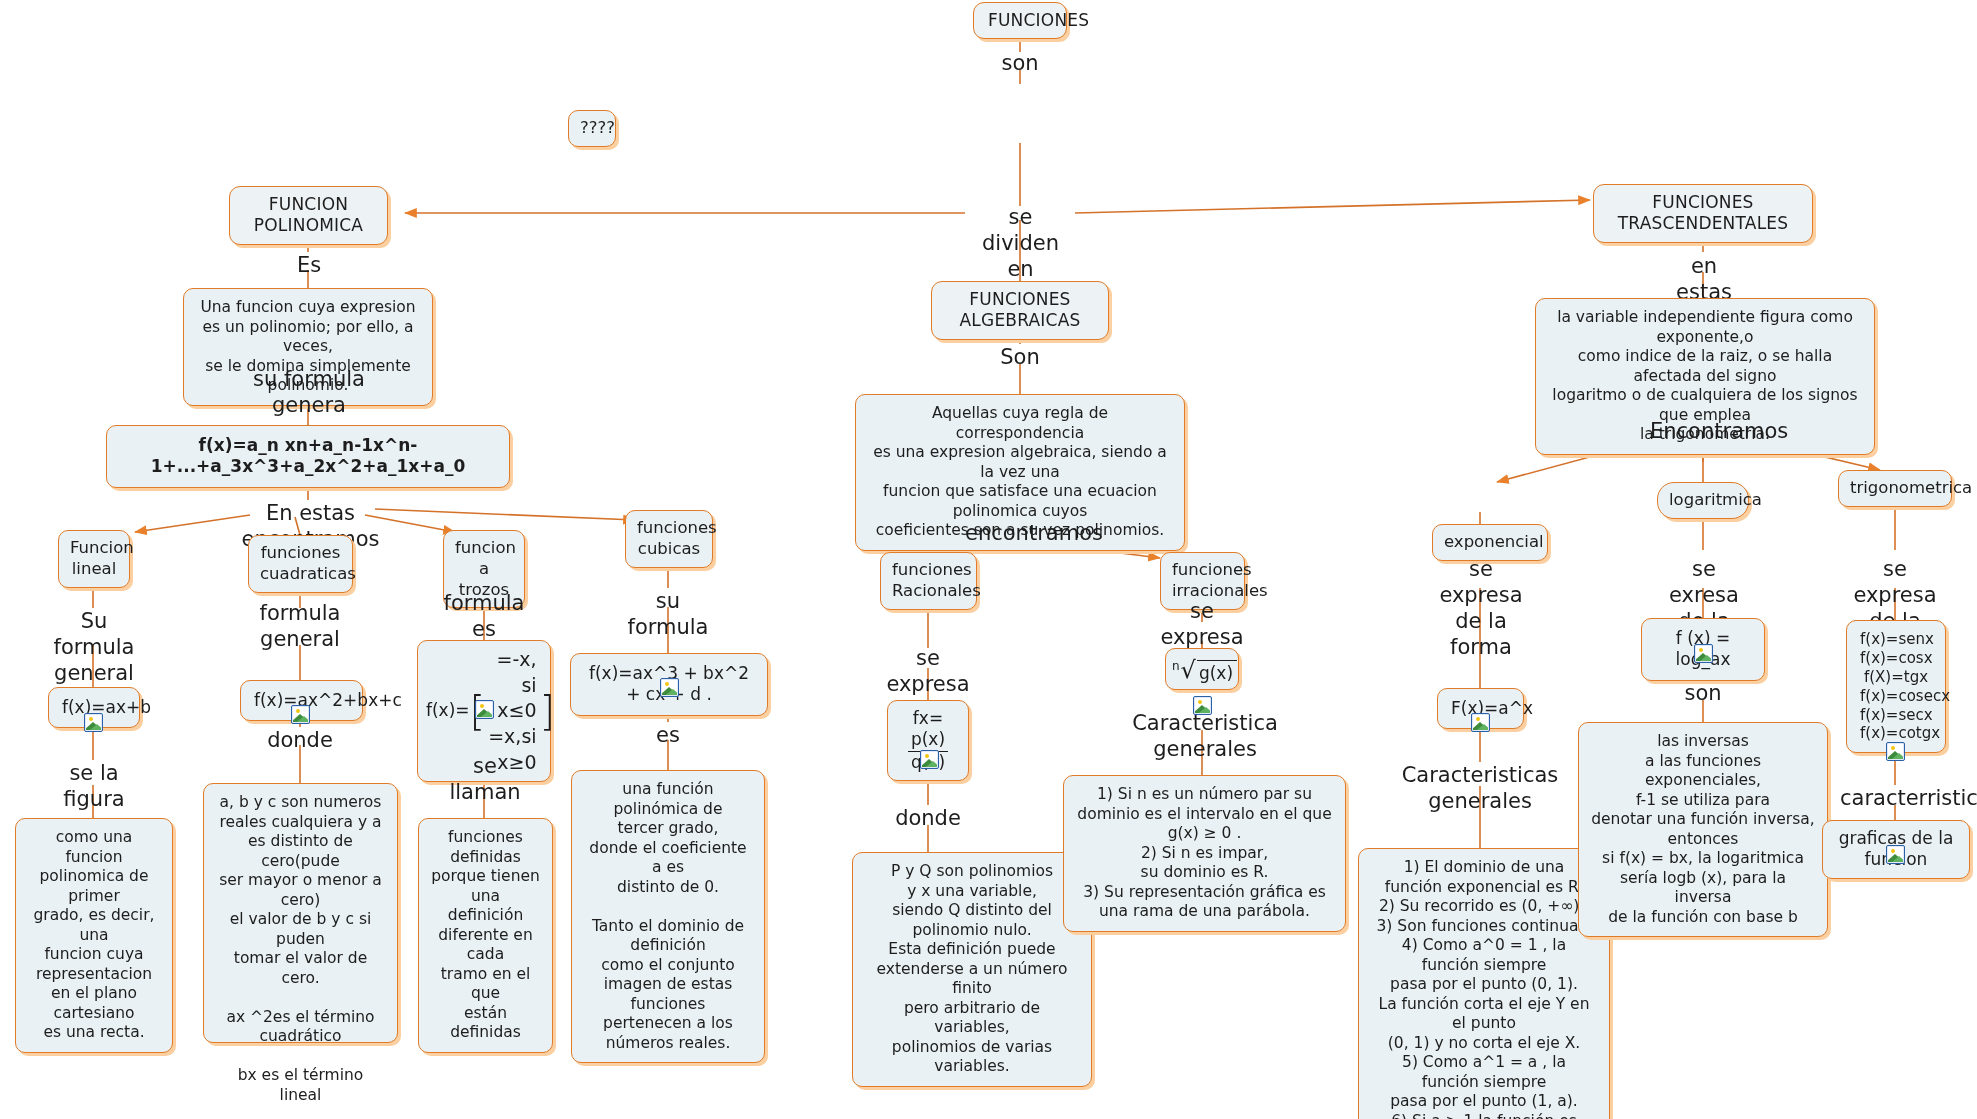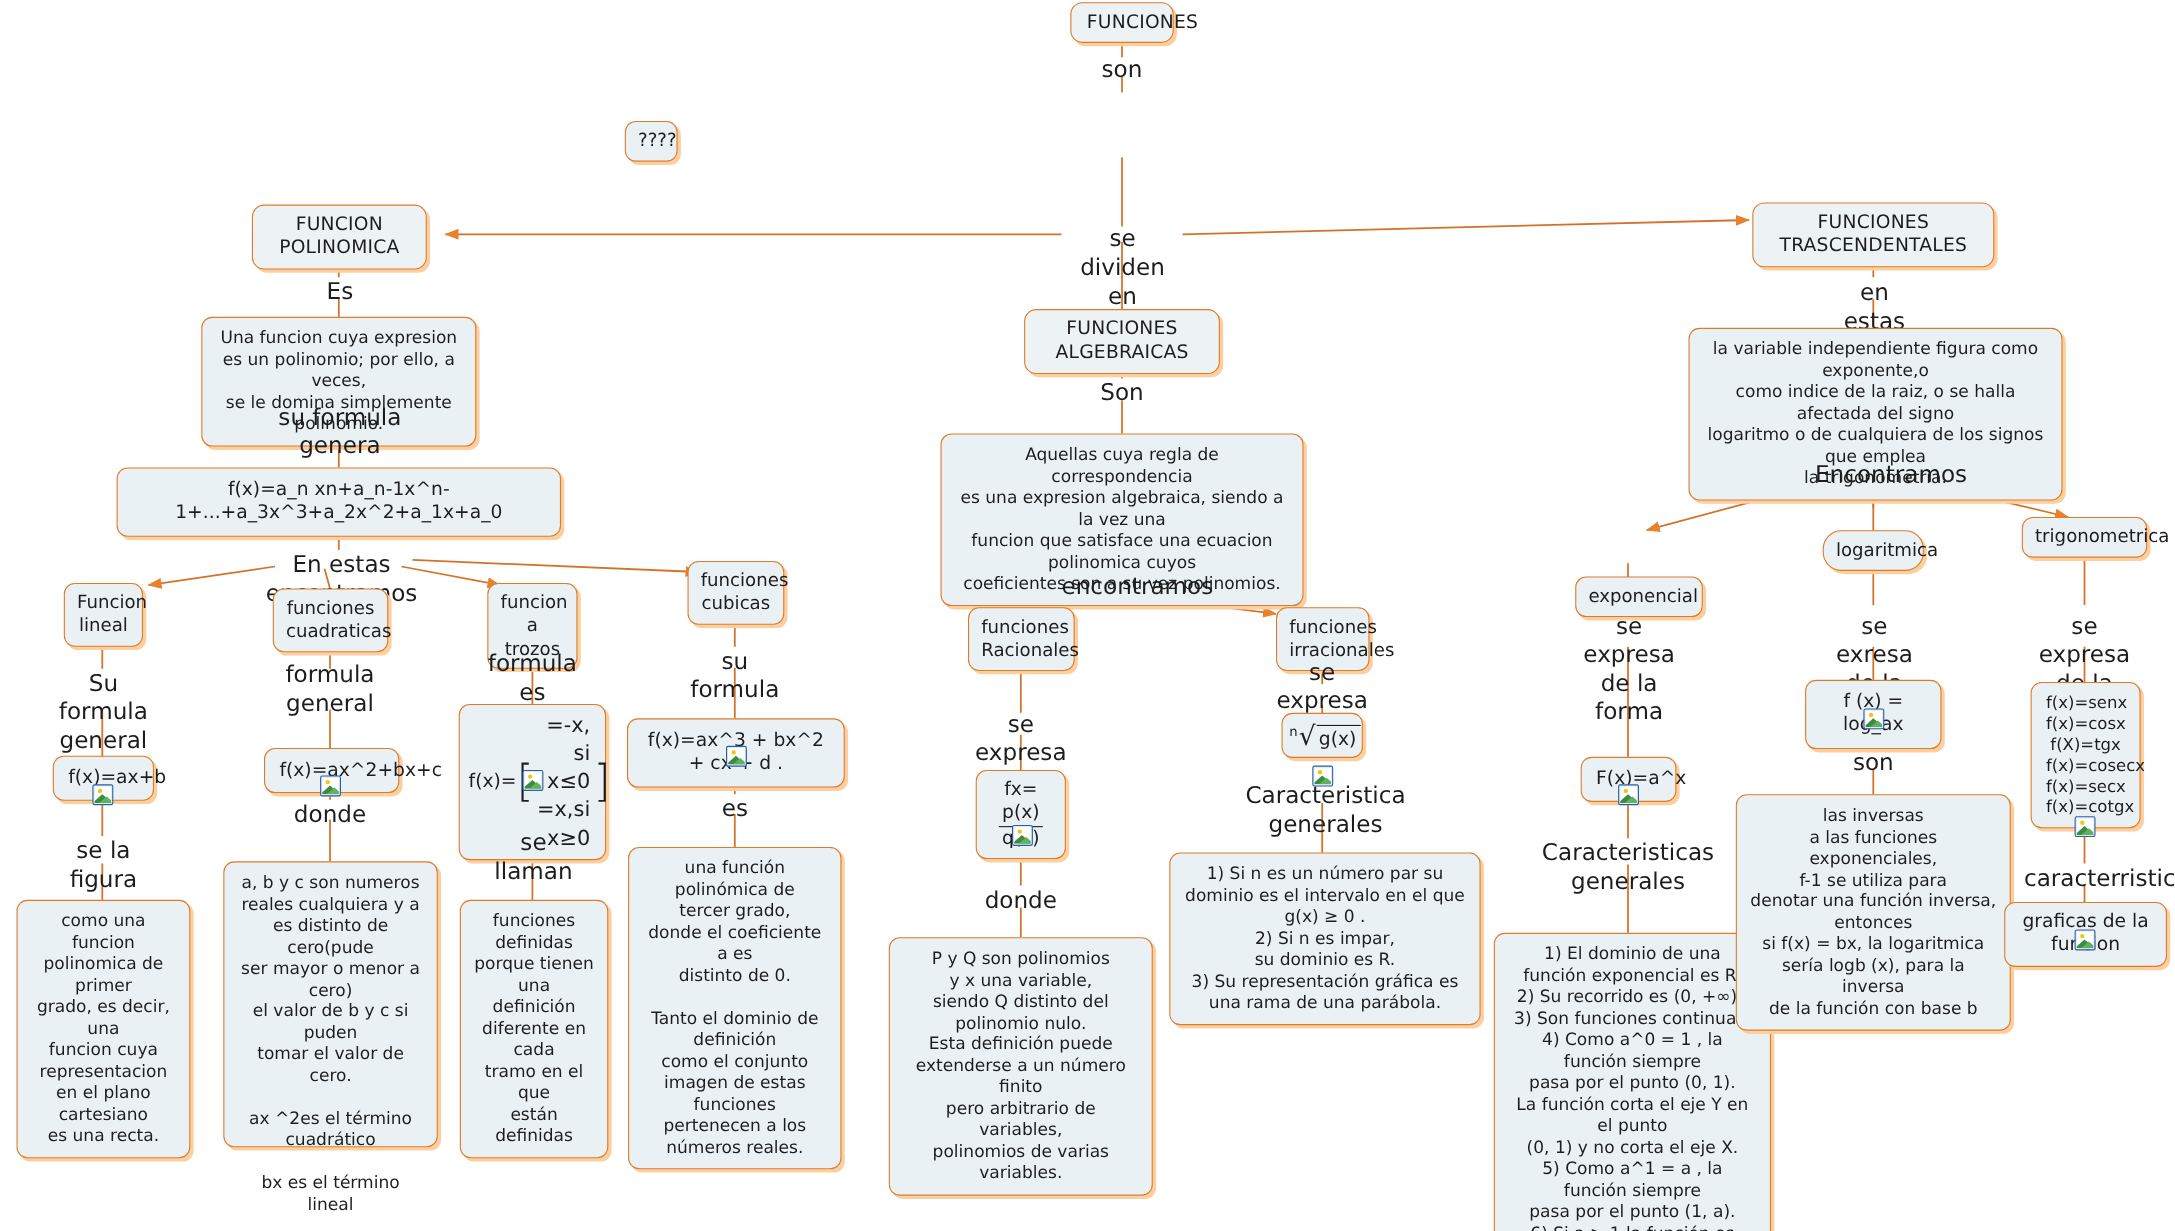--- a/index.html
+++ b/index.html
@@ -159,21 +159,21 @@
   <div class="label" style="left:288px;top:252px;width:42px;">Es</div>
 
   <div class="node desc" style="left:183px;top:288px;width:250px;">
     <span class="txt">Una funcion cuya expresion
 es un polinomio; por ello, a veces,
 se le domina simplemente polinomio.</span>
   </div>
   <div class="label" style="left:244px;top:366px;width:130px;">su formula genera
 es</div>
 
-  <div class="node formula" style="left:106px;top:425px;width:404px;">
+  <div class="node formula" style="left:106px;top:425px;width:404px;font-weight:bold;">
     <span class="txt">f(x)=a_n xn+a_n-1x^n-1+...+a_3x^3+a_2x^2+a_1x+a_0</span>
   </div>
   <div class="label" style="left:228px;top:500px;width:165px;">En estas encontramos</div>
 
   <div class="node concept" style="left:58px;top:530px;width:72px;">
     <span class="txt">Funcion
 lineal</span>
   </div>
   <div class="label" style="left:46px;top:608px;width:96px;">Su formula
 general</div>
@@ -328,21 +328,21 @@
   <span class="imgicon" style="left:920px;top:750px;">
     <span class="inner">
         <span class="sky"></span>
         <span class="sun"></span>
         <span class="hill"></span>
         <span class="hill2"></span>
       </span>
   </span>
   <div class="label" style="left:895px;top:805px;width:66px;">donde</div>
 
-  <div class="node desc" style="left:808px;top:852px;width:240px;">
+  <div class="node desc" style="left:852px;top:852px;width:240px;">
     <span class="txt">P y Q son polinomios
 y x una variable,
 siendo Q distinto del polinomio nulo.
 Esta definición puede
 extenderse a un número finito
 pero arbitrario de variables,
 polinomios de varias variables.</span>
   </div>
 
   <div class="node concept" style="left:1160px;top:552px;width:85px;">

